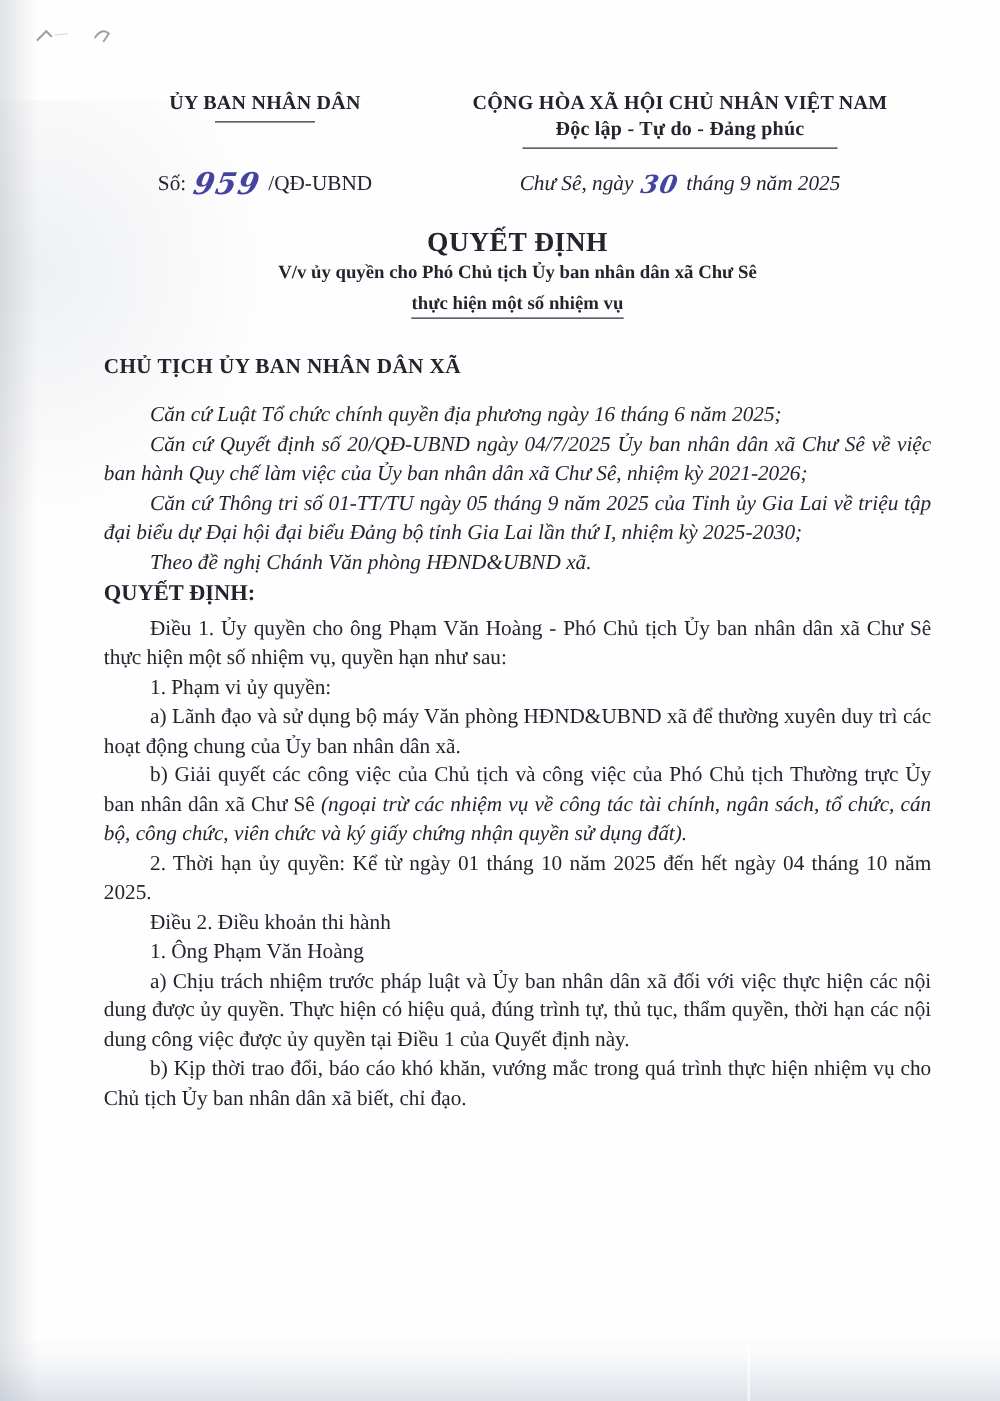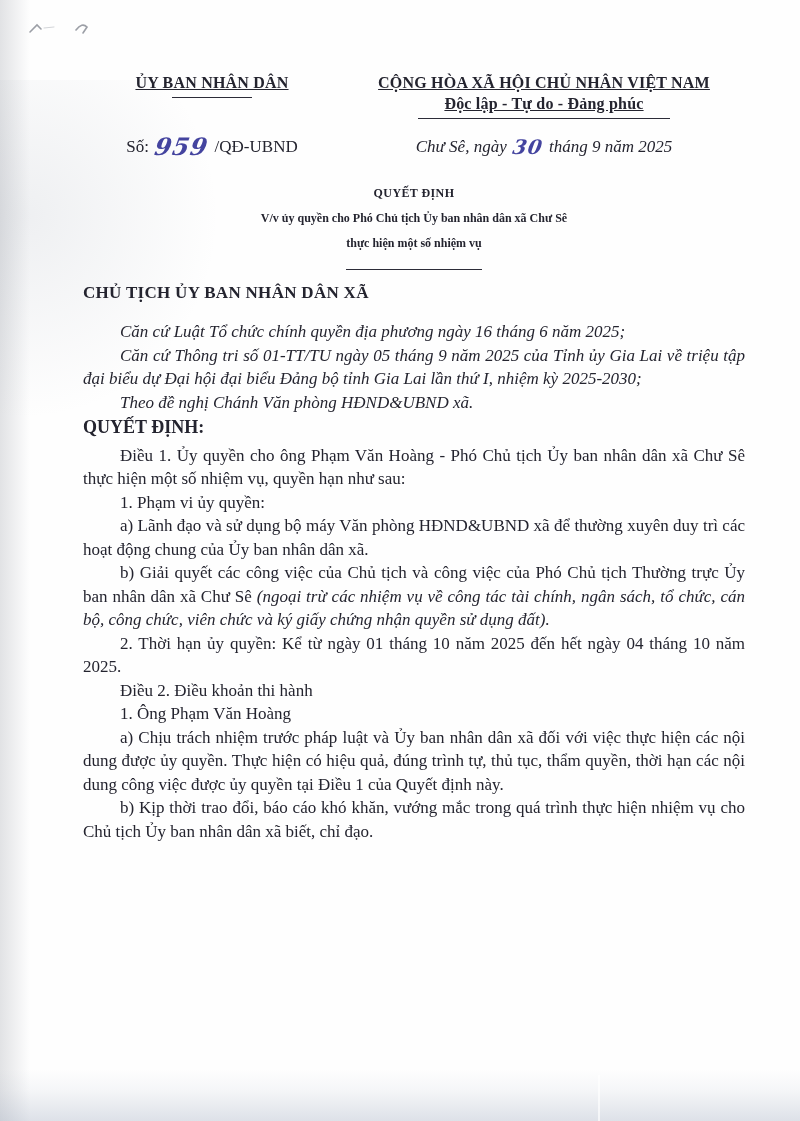--- a/index.html
+++ b/index.html
@@ -38,21 +38,21 @@
   }
   .corner-scribble { position:absolute; left:24px; top:16px; opacity:0.75; }
 
   
   .content {
     position:absolute; left:83px; top:60px; width:662px;
     font-size:17px; line-height:23.5px;
   }
 
   
-  .header-row { display:flex; padding-top:12px;text-decoration:underline; }
+  .header-row { display:flex; padding-top:12px; }
   .hdr-left  { width:258px; text-align:center; }
   .hdr-right { width:394px; text-align:center; margin-left:6px; }
   .hdr-line1, .hdr-line2 { font-weight:bold; font-size:16px; line-height:21px; letter-spacing:0.2px; }
   .rule { border-bottom:1.6px solid #2c2c38; margin:4px auto 0 auto; }
   .rule-left  { width:80px; }
   .rule-right { width:252px; }
 
   .ref-row { display:flex; margin-top:16px; }
   .ref-left  { width:258px; text-align:center; font-size:17px; }
   .ref-right { width:394px; text-align:center; margin-left:6px; font-style:italic; font-size:17px; }
@@ -60,23 +60,23 @@
   .hand {
     font-family:"DejaVu Serif",serif; font-style:italic; font-weight:600;
     color:#44449f; display:inline-block; transform:skew(-10deg);
     letter-spacing:1px; line-height:1;
   }
   .hand-number { font-size:24px; vertical-align:-3px; margin:0 2px; }
   .hand-day { font-size:20px; vertical-align:-2px; margin:0 2px; }
 
   
   .title-block { text-align:center; margin-top:22px; }
-  .title-main { font-weight:bold; font-size:12px; line-height:25px; letter-spacing:0.4px; }
-  .title-sub  { font-weight:bold; font-size:12px; line-height:25px; }
-  .title-sub-underline { border-bottom:1.5px solid #2c2c38; padding-bottom:19px; }
+  .title-main { font-weight:bold; font-size:22px; line-height:25px; letter-spacing:0.4px; }
+  .title-sub  { font-weight:bold; font-size:15px; line-height:25px; }
+  .title-sub-underline { border-bottom:1.5px solid #2c2c38; padding-bottom:3px; }
   .issuer { text-align:left; font-weight:bold; font-size:17px; letter-spacing:0.3px; margin-top:24px; line-height:25px; }
 
   
   .preamble { margin-top:15px; }
   .preamble p {
     font-style:italic; text-align:justify; text-indent:37px;
     line-height:23.5px; margin:0;
   }
   .decree-label { text-align:left; font-weight:bold; font-size:18px; line-height:23.5px; margin-top:2px; }
 
@@ -132,20 +132,21 @@
       <div class="title-sub">V/v ủy quyền cho Phó Chủ tịch Ủy ban nhân dân xã Chư Sê</div>
       <div class="title-sub">
         <span class="title-sub-underline">thực hiện một số nhiệm vụ</span>
       </div>
     </div>
 
     <div class="issuer">CHỦ TỊCH ỦY BAN NHÂN DÂN XÃ</div>
 
     <div class="preamble">
       <p>Căn cứ Luật Tổ chức chính quyền địa phương ngày 16 tháng 6 năm 2025;</p>
+      <p>Căn cứ Quyết định số 20/QĐ-UBND ngày 04/7/2025 Ủy ban nhân dân xã Chư Sê về việc ban hành Quy chế làm việc của Ủy ban nhân dân xã Chư Sê, nhiệm kỳ 2021-2026;</p>
       <p>Căn cứ Thông tri số 01-TT/TU ngày 05 tháng 9 năm 2025 của Tỉnh ủy Gia Lai về triệu tập đại biểu dự Đại hội đại biểu Đảng bộ tỉnh Gia Lai lần thứ I, nhiệm kỳ 2025-2030;</p>
       <p>Theo đề nghị Chánh Văn phòng HĐND&amp;UBND xã.</p>
     </div>
 
     <div class="decree-label">QUYẾT ĐỊNH:</div>
 
     <div class="body-block">
       <p><span class="lead-bold">Điều 1.</span><span> Ủy quyền cho ông Phạm Văn Hoàng - Phó Chủ tịch Ủy ban nhân dân xã Chư Sê thực hiện một số nhiệm vụ, quyền hạn như sau:</span></p>
       <p>1. Phạm vi ủy quyền:</p>
       <p>a) Lãnh đạo và sử dụng bộ máy Văn phòng HĐND&amp;UBND xã để thường xuyên duy trì các hoạt động chung của Ủy ban nhân dân xã.</p>

